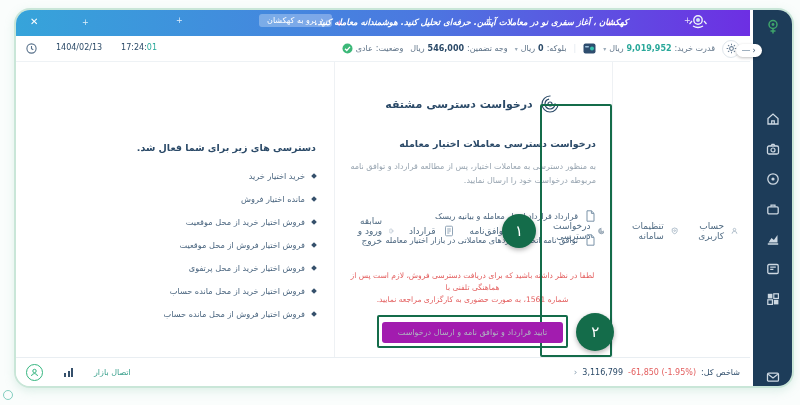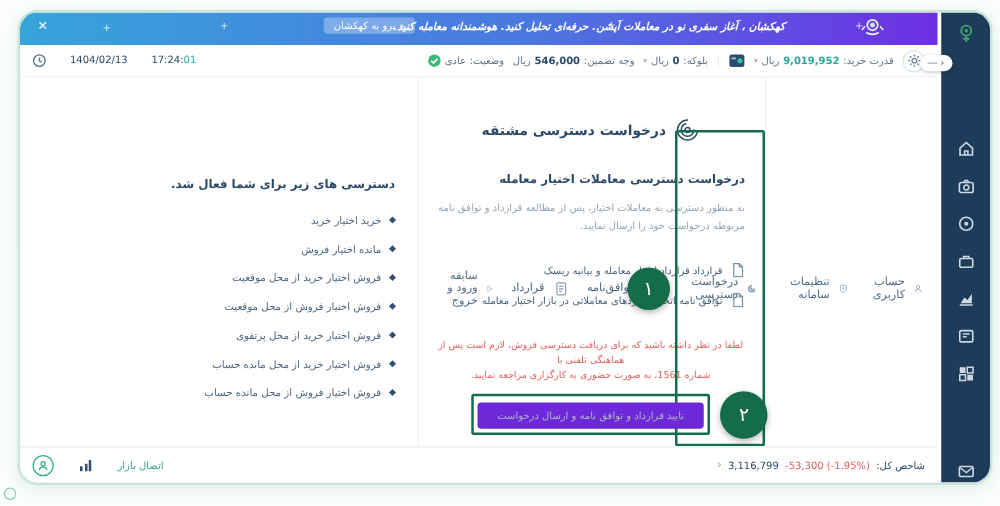--- a/index.html
+++ b/index.html
@@ -69,21 +69,21 @@
   .primary { width:278px; border-left:1px solid #eef1f4; padding:32px 16px 0 14px; }
   .page-title { display:flex; align-items:center; justify-content:center; gap:7px;
                 color:#2b4a68; font-size:11px; font-weight:bold; }
   .section-title { margin-top:24px; color:#2b4a68; font-size:9.5px; font-weight:bold; }
   .para { margin-top:11px; color:#96a3af; font-size:8px; line-height:1.75; }
   .doclinks { margin-top:22px; display:flex; flex-direction:column; gap:12px; }
   .doclink { display:flex; align-items:center; gap:6px; color:#46617b; font-size:8px; cursor:pointer; }
   .warning { margin-top:24px; text-align:center; color:#e35d5d; font-size:7.6px; line-height:1.6; }
   .submit-row { margin-top:9px; display:flex; justify-content:center; }
   .submit-box { position:relative; border:2px solid #146c4a; padding:3px; border-radius:2px; }
-  .submit-btn { background:#6d28d9; color:#aeb7c0; font-size:8px; border:none; padding:6px 16px;
+  .submit-btn { background:#a21caf; color:#aeb7c0; font-size:8px; border:none; padding:6px 16px;
                 border-radius:3px; font-family:inherit; cursor:not-allowed; }
 
   .activated { flex:1; padding:80px 18px 0 20px; }
   .activated-h { color:#2b4a68; font-size:9.5px; font-weight:bold; }
   .alist { margin-top:18px; display:flex; flex-direction:column; gap:13px; }
   .aitem { display:flex; align-items:center; gap:7px; color:#4a657f; font-size:8.2px; }
   .bullet { width:4px; height:4px; background:#35506b; transform:rotate(45deg); flex:none; }
 
   
   .statusbar { position:absolute; bottom:0; left:0; right:42px; height:29px; border-top:1px solid #e9eef2;
@@ -304,21 +304,21 @@
             <span class="bullet"></span>
             <span>فروش اختیار فروش از محل مانده حساب</span>
           </div>
       </div>
     </div>
   </div>
 
   <div class="statusbar">
     <div class="idx">
       <span>شاخص کل:</span>
-      <span class="red num">-53,300 (-1.95%)</span>
+      <span class="red num">-61,850 (-1.95%)</span>
       <span class="num">3,116,799</span>
       <span class="chv">‹</span>
     </div>
     <div class="conn">
       <span>اتصال بازار</span>
       <span class="bars">
           <i style="height:4px"></i>
           <i style="height:6px"></i>
           <i style="height:9px"></i>
         </span>

